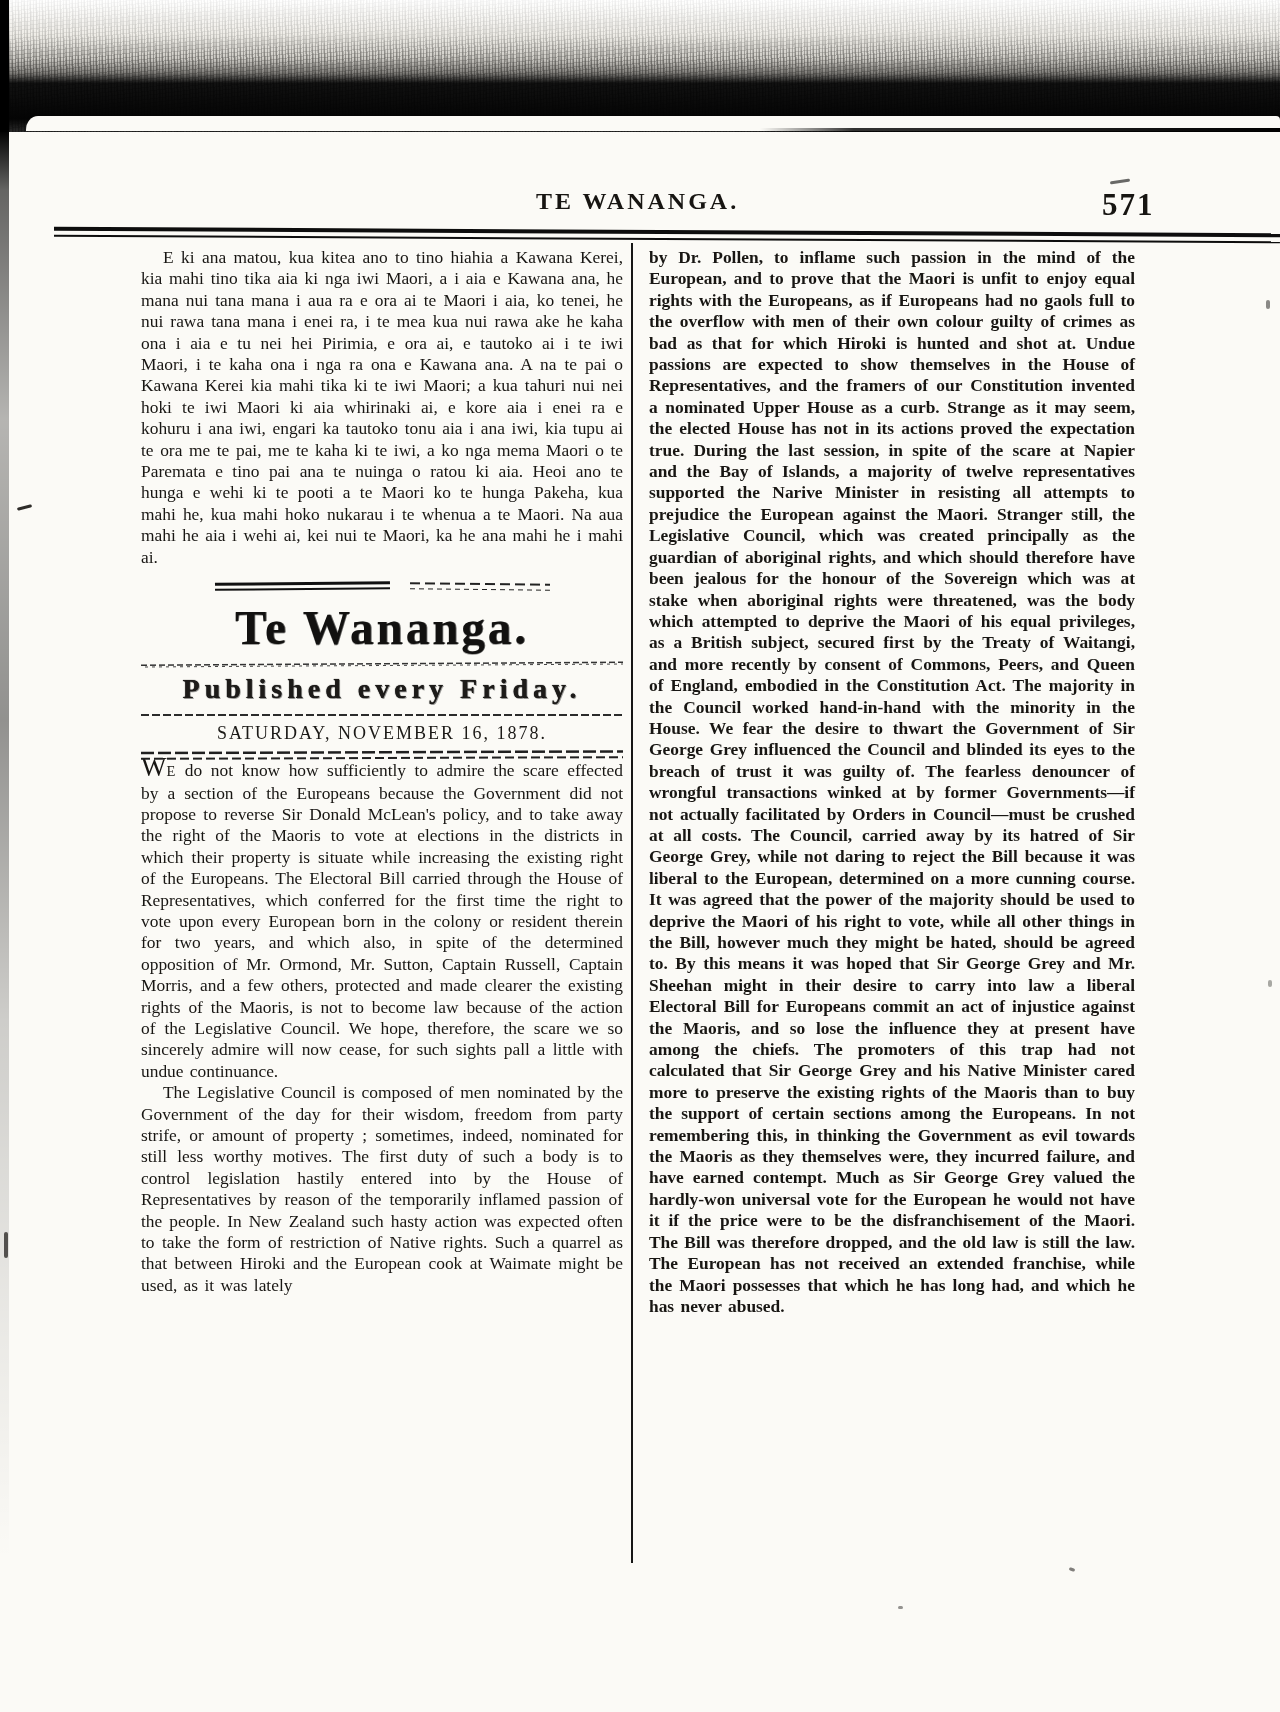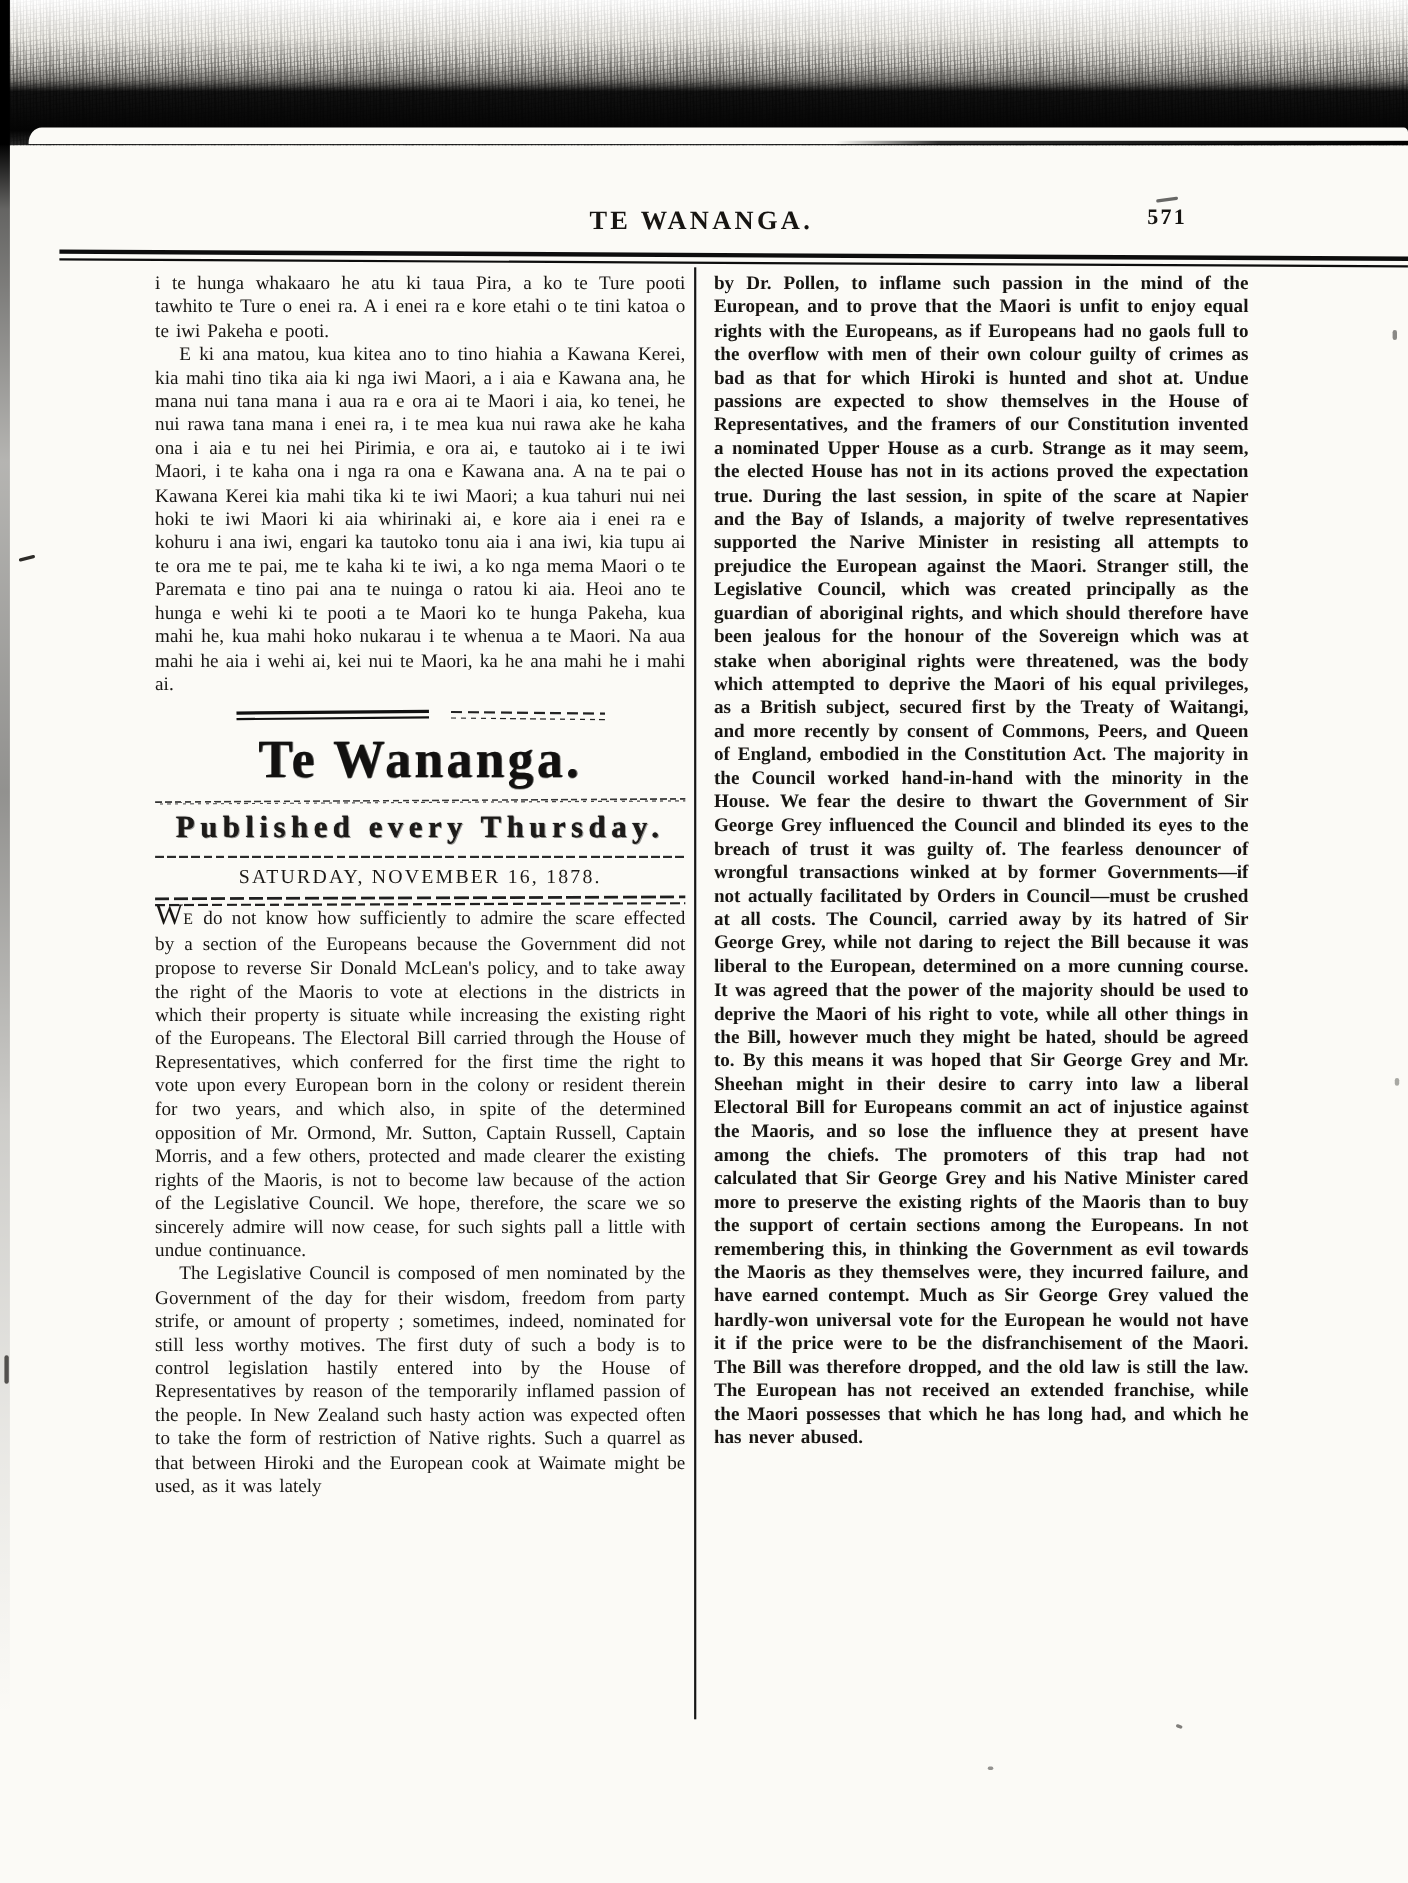--- a/index.html
+++ b/index.html
@@ -20,21 +20,21 @@
   .scan-band-tail { position:absolute; left:760px; top:128px; width:520px; height:4px;
     background:linear-gradient(90deg, transparent, rgba(0,0,0,.8) 18%, #000); }
 
   
   .scan-edge { position:absolute; left:0; top:0; width:9px; height:1712px;
     background:linear-gradient(180deg, #000 0 130px, rgba(0,0,0,.6) 190px, rgba(0,0,0,.28) 420px, rgba(0,0,0,.42) 720px, rgba(0,0,0,.18) 1020px, rgba(0,0,0,.07) 1320px, transparent 1560px); }
 
   
   .header-title { position:absolute; top:188px; left:140px; width:995px; text-align:center;
     font-size:24px; font-weight:bold; letter-spacing:3px; }
-  .page-number { position:absolute; top:187px; left:1043px; font-size:20px; font-weight:bold; letter-spacing:2px; }
+  .page-number { position:absolute; top:187px; left:1102px; font-size:31px; font-weight:bold; letter-spacing:2px; }
   .page-number::before { content:""; position:absolute; left:8px; top:-7px; width:20px; height:3px;
     background:#2a2a2a; transform:rotate(-8deg); border-radius:2px; opacity:.7; }
   .header-rule { position:absolute; top:230px; left:54px; width:1226px; height:10px;
     border-top:4px solid #0d0d0d; border-bottom:2px solid #0d0d0d; transform:rotate(0.3deg); }
 
   
   .col-divider { position:absolute; left:631px; top:243px; width:2px; height:1320px; background:#161616; }
   .col-left  { position:absolute; left:141px; top:247px; width:482px; }
   .col-right { position:absolute; left:649px; top:247px; width:486px;font-weight:bold; }
   p.body-text { font-size:17.4px; line-height:21.4px; text-align:justify; word-spacing:2px; color:#181613; }
@@ -89,31 +89,30 @@
   </div>
   <div class="scan-edge"></div>
 
   <div class="header-title">TE WANANGA.</div>
   <div class="page-number">571</div>
   <div class="header-rule"></div>
 
   <div class="col-divider"></div>
 
   <div class="col-left">
-    <p class="body-text">i te hunga whakaaro he atu ki taua Pira, a ko te Ture pooti tawhito te Ture o enei ra. A i enei ra e kore etahi o te tini katoa o te iwi Pakeha e pooti.</p>
     <p class="body-text indent">E ki ana matou, kua kitea ano to tino hiahia a Kawana Kerei, kia mahi tino tika aia ki nga iwi Maori, a i aia e Kawana ana, he mana nui tana mana i aua ra e ora ai te Maori i aia, ko tenei, he nui rawa tana mana i enei ra, i te mea kua nui rawa ake he kaha ona i aia e tu nei hei Pirimia, e ora ai, e tautoko ai i te iwi Maori, i te kaha ona i nga ra ona e Kawana ana. A na te pai o Kawana Kerei kia mahi tika ki te iwi Maori; a kua tahuri nui nei hoki te iwi Maori ki aia whirinaki ai, e kore aia i enei ra e kohuru i ana iwi, engari ka tautoko tonu aia i ana iwi, kia tupu ai te ora me te pai, me te kaha ki te iwi, a ko nga mema Maori o te Paremata e tino pai ana te nuinga o ratou ki aia. Heoi ano te hunga e wehi ki te pooti a te Maori ko te hunga Pakeha, kua mahi he, kua mahi hoko nukarau i te whenua a te Maori. Na aua mahi he aia i wehi ai, kei nui te Maori, ka he ana mahi he i mahi ai.</p>
 
     <div class="masthead">
       <div class="mh-toprules">
         <div class="mh-rule-solid"></div>
         <div class="mh-rule-dash"></div>
       </div>
       <div class="mh-title">Te Wananga.</div>
       <div class="mh-ruleline wavy"></div>
-      <div class="mh-subtitle">Published every Thursday.</div>
+      <div class="mh-subtitle">Published every Friday.</div>
       <div class="mh-ruleline"></div>
       <div class="mh-dateline">SATURDAY, NOVEMBER 16, 1878.</div>
       <div class="mh-rule-dbl"></div>
     </div>
 
     <p class="body-text editorial-first"><span class="lead-cap">W</span><span class="lead-small">E</span><span> do not know how sufficiently to admire the scare effected by a section of the Europeans because the Government did not propose to reverse Sir Donald McLean's policy, and to take away the right of the Maoris to vote at elections in the districts in which their property is situate while increasing the existing right of the Europeans. The Electoral Bill carried through the House of Representatives, which conferred for the first time the right to vote upon every European born in the colony or resident therein for two years, and which also, in spite of the determined opposition of Mr. Ormond, Mr. Sutton, Captain Russell, Captain Morris, and a few others, protected and made clearer the existing rights of the Maoris, is not to become law because of the action of the Legislative Council. We hope, therefore, the scare we so sincerely admire will now cease, for such sights pall a little with undue continuance.</span></p>
     <p class="body-text indent">The Legislative Council is composed of men nominated by the Government of the day for their wisdom, freedom from party strife, or amount of property ; sometimes, indeed, nominated for still less worthy motives. The first duty of such a body is to control legislation hastily entered into by the House of Representatives by reason of the temporarily inflamed passion of the people. In New Zealand such hasty action was expected often to take the form of restriction of Native rights. Such a quarrel as that between Hiroki and the European cook at Waimate might be used, as it was lately</p>
   </div>
 
   <div class="col-right">

